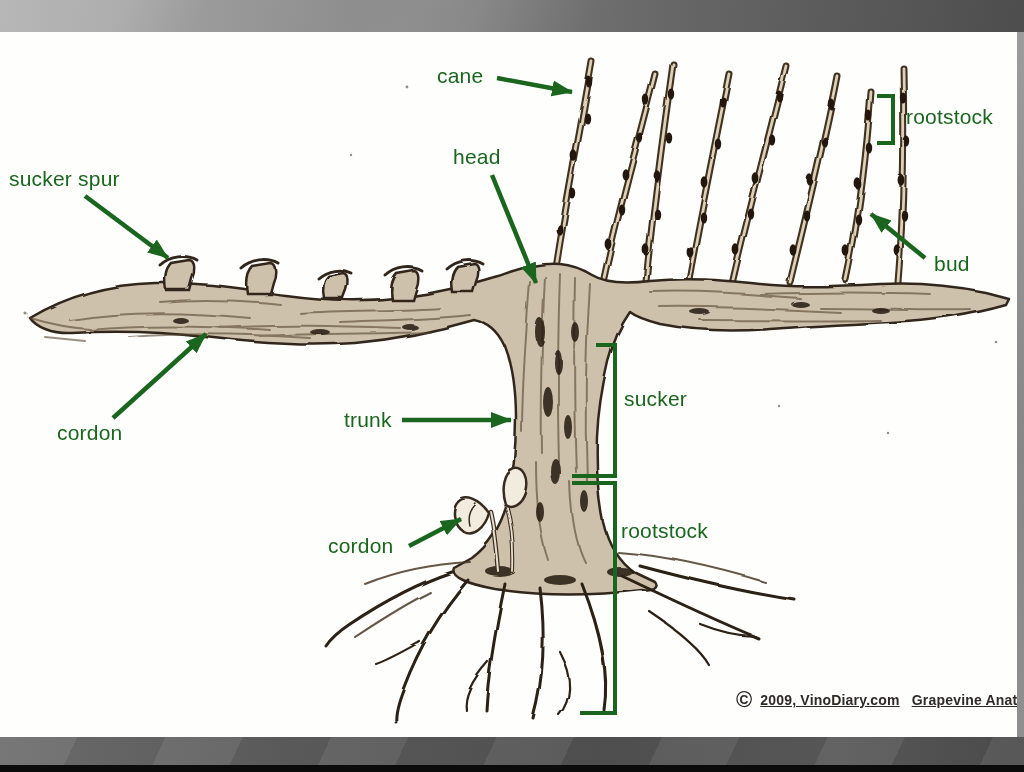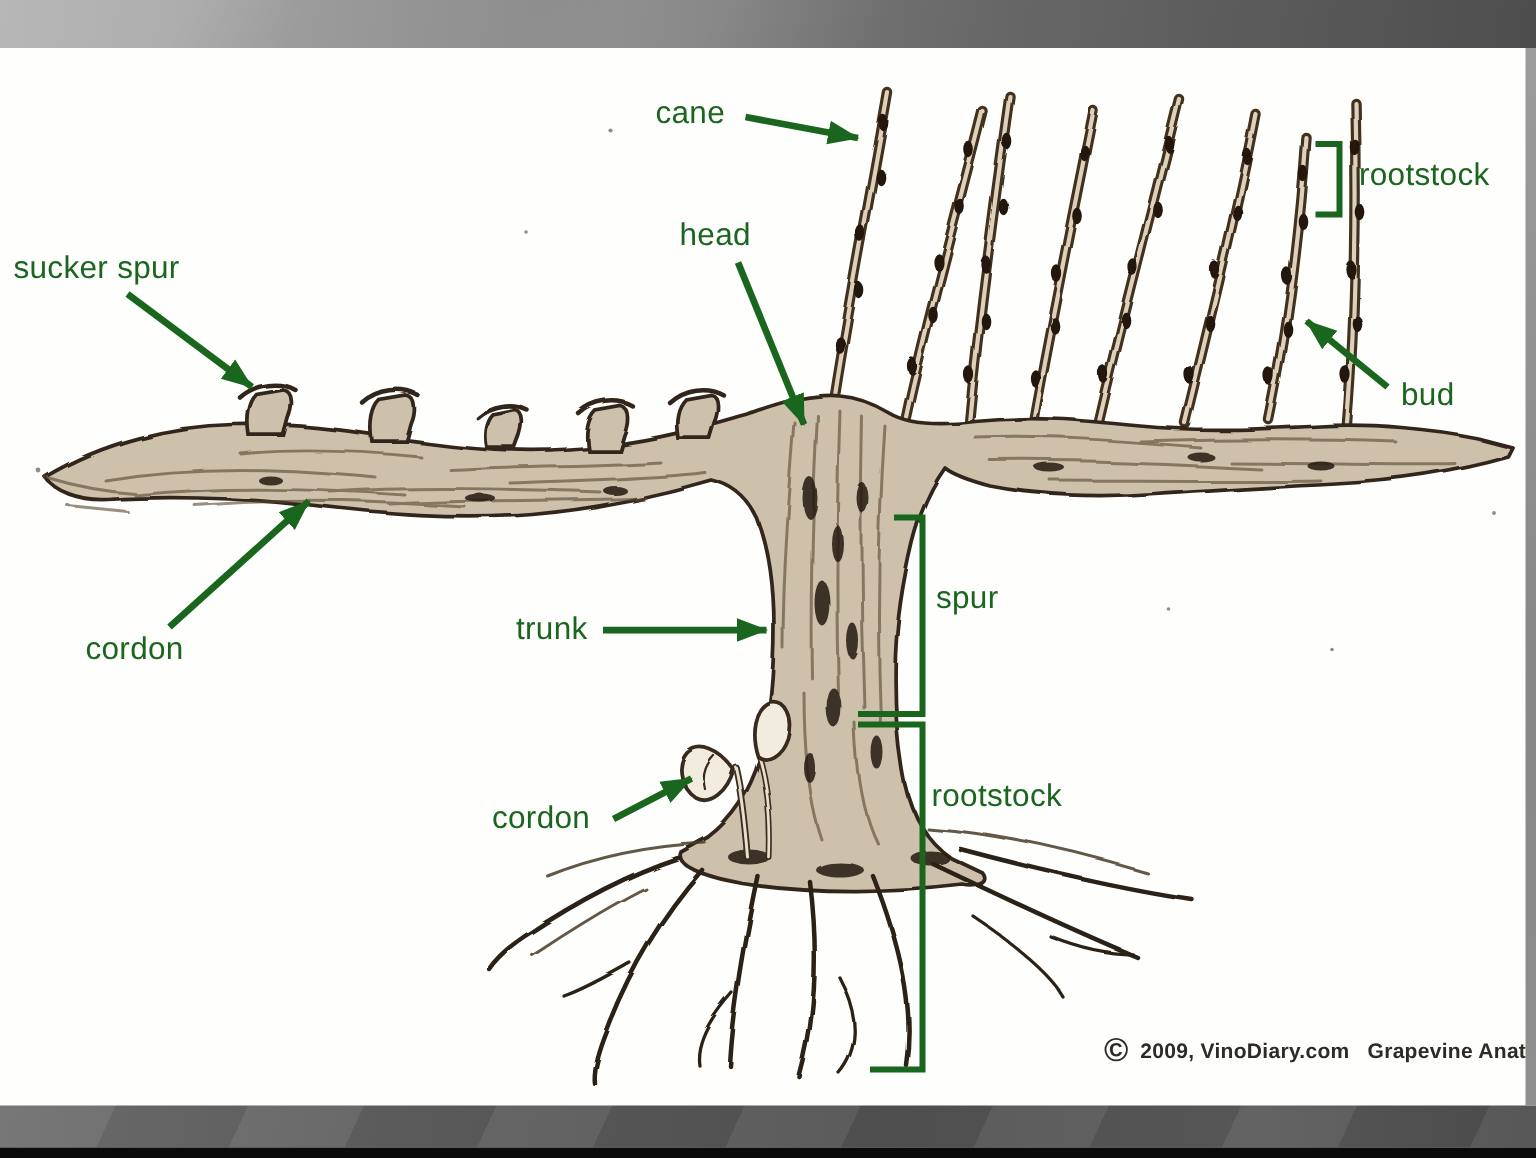--- a/index.html
+++ b/index.html
@@ -34,21 +34,21 @@
 
   .label{
     position:absolute;color:var(--green);font-weight:normal;font-size:21px;line-height:1;
     white-space:nowrap;letter-spacing:.2px;
   }
   .credit{
     position:absolute;left:736px;top:689px;display:flex;align-items:center;gap:8px;
     color:#2e2a26;font-weight:bold;white-space:nowrap;
   }
   .credit .sym{font-size:22px;line-height:1;}
-  .credit .txt{font-size:14px;letter-spacing:.2px;}
+  .credit .txt{font-size:14px;letter-spacing:.2px;text-decoration:underline;}
   .credit .txt.title{margin-left:4px;}
 </style>
 </head>
 <body>
 
 <div class="slide">
 
   <div class="bar-top"></div>
 
   <div class="canvas">
@@ -269,21 +269,21 @@
     </svg>
   </div>
 
   <div class="label" style="left:9px;top:168px">sucker spur</div>
   <div class="label" style="left:437px;top:65px">cane</div>
   <div class="label" style="left:906px;top:106px">rootstock</div>
   <div class="label" style="left:453px;top:146px">head</div>
   <div class="label" style="left:934px;top:253px">bud</div>
   <div class="label" style="left:57px;top:422px">cordon</div>
   <div class="label" style="left:344px;top:409px">trunk</div>
-  <div class="label" style="left:624px;top:388px">spur</div>
+  <div class="label" style="left:624px;top:388px">sucker</div>
   <div class="label" style="left:328px;top:535px">cordon</div>
   <div class="label" style="left:621px;top:520px">rootstock</div>
 
   <div class="credit">
     <span class="sym">©</span>
     <span class="txt">2009, VinoDiary.com</span>
     <span class="txt title">Grapevine Anatomy</span>
   </div>
 
   <div class="bar-bottom"></div>

